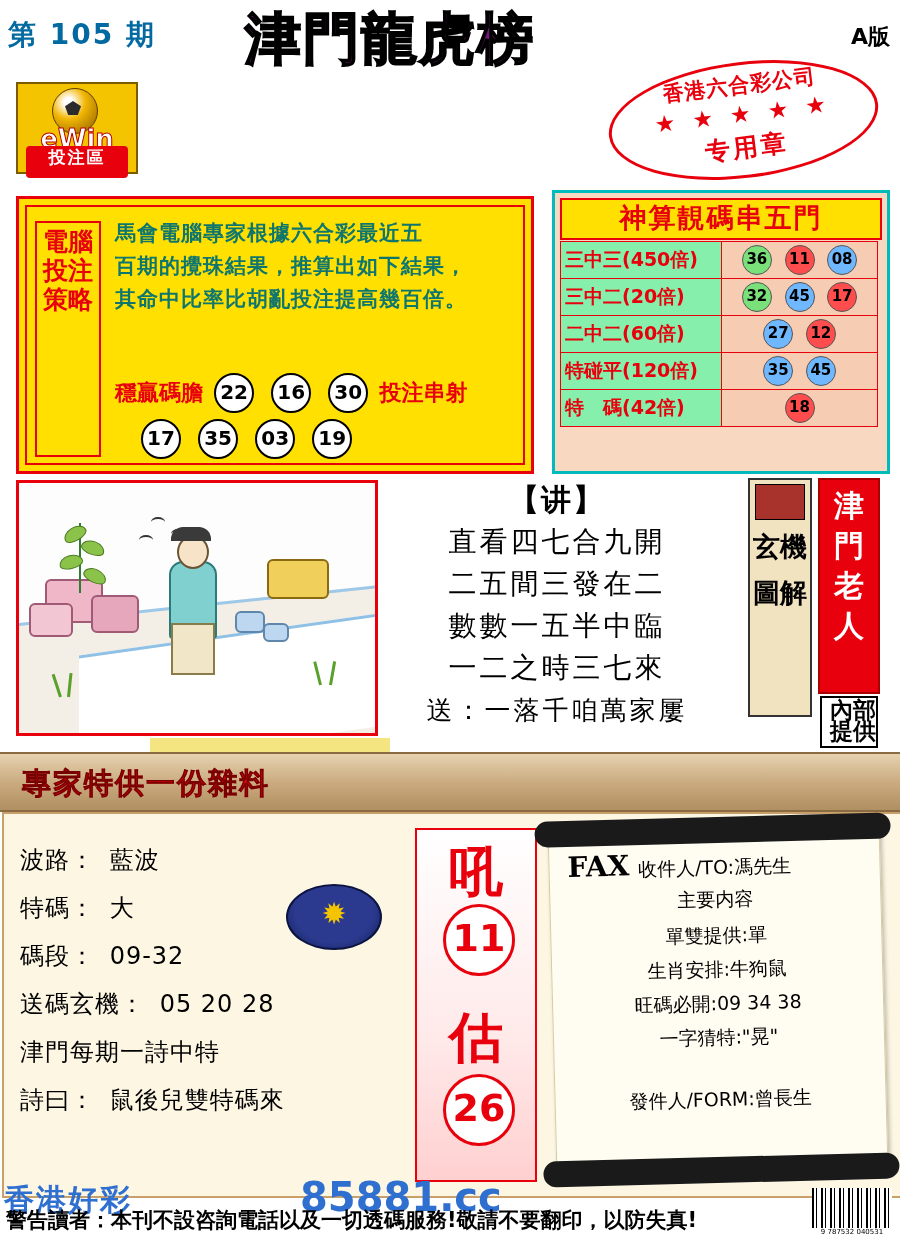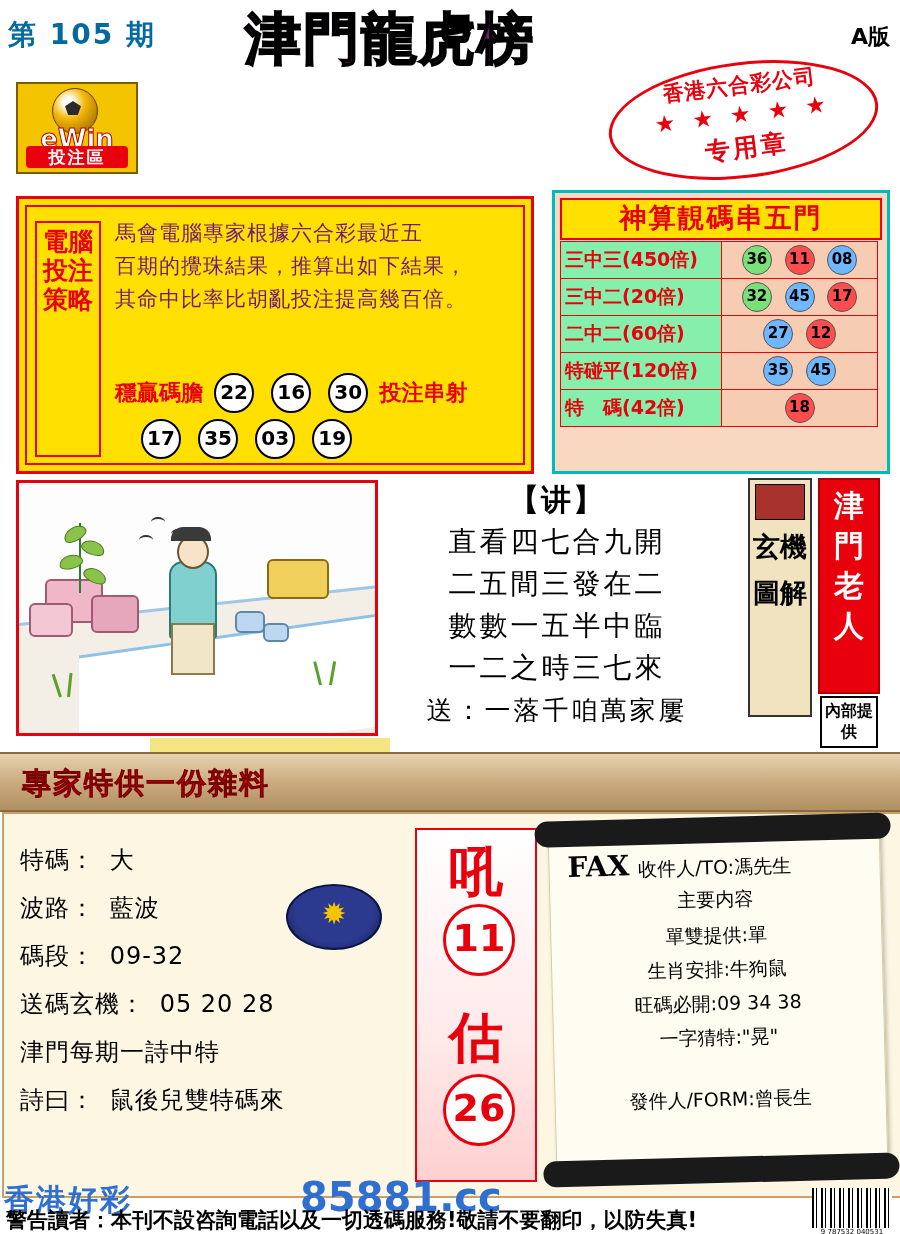--- a/index.html
+++ b/index.html
@@ -25,30 +25,30 @@
   .stamp .zy{position:absolute;left:0;top:66px;width:265px;text-align:center;font-size:25px;color:#e8000d;font-weight:bold;letter-spacing:3px;}
 
   
   .ewin{position:absolute;left:16px;top:82px;width:118px;height:88px;background:#f5c400;border:2px solid #7a5b00;}
   .ewin .ball{position:absolute;left:28px;top:4px;width:44px;height:44px;border-radius:50%;
     background:radial-gradient(circle at 35% 30%,#fff 0 10%,#f2b705 40%,#8a5a00 100%);border:1px solid #5b3b00;}
   .ewin .ball .p1{position:absolute;left:12px;top:12px;width:16px;height:14px;background:#2b2b2b;
      clip-path:polygon(50% 0,100% 38%,80% 100%,20% 100%,0 38%);}
   .ewin .txt{position:absolute;left:0;top:40px;width:118px;text-align:center;font-size:26px;font-weight:bold;color:#fff;
      -webkit-text-stroke:1px #b00; font-family:"DejaVu Sans",sans-serif;}
-  .ewin .sub{position:absolute;left:8px;top:62px;width:102px;height:22px;background:#e8000d;border-radius:4px;color:#fff;
+  .ewin .sub{position:absolute;left:8px;top:62px;width:102px;height:32px;background:#e8000d;border-radius:4px;color:#fff;
      text-align:center;font-size:17px;font-weight:bold;line-height:22px;letter-spacing:2px;}
 
   
   .strat{position:absolute;left:16px;top:196px;width:512px;height:272px;border:3px solid #e8000d;background:#ffe000;}
   .strat .inner{position:absolute;left:6px;top:6px;width:496px;height:256px;border:2px solid #e8000d;background:#ffe000;}
   .strat .vtitle{position:absolute;left:8px;top:14px;width:66px;height:236px;background:#ffe000;border:2px solid #e8000d;
     font-size:25px;font-weight:bold;color:#e8000d;text-align:center;line-height:29px;padding-top:4px;box-sizing:border-box;}
   .strat .body{position:absolute;left:88px;top:10px;width:398px;}
-  .strat .line{font-size:21px;color:#701a75;font-weight:normal;line-height:33px;letter-spacing:1px;white-space:nowrap;}
+  .strat .line{font-size:21px;color:#0f766e;font-weight:bold;line-height:33px;letter-spacing:1px;white-space:nowrap;}
   .strat .numrow{position:absolute;left:88px;width:400px;}
   .strat .lbl{font-size:22px;font-weight:bold;color:#e8000d;display:inline-block;vertical-align:middle;}
   .ball{display:inline-block;width:36px;height:36px;border-radius:50%;border:2px solid #000;background:#fff;
     color:#000;font-size:20px;font-weight:bold;text-align:center;line-height:34px;vertical-align:middle;margin:0 6px;
     font-family:"DejaVu Sans",sans-serif;}
 
   
   .rtable{position:absolute;left:552px;top:190px;width:332px;height:278px;border:3px solid #0bb;background:#f8d8c0;}
   .rtable .ttl{position:absolute;left:5px;top:5px;width:318px;height:38px;background:#ffe000;border:2px solid #e8000d;
     text-align:center;font-size:27px;font-weight:bold;color:#e8000d;line-height:36px;letter-spacing:2px;}
@@ -85,21 +85,21 @@
   .poem .pl{font-size:28px;color:#000;text-align:center;line-height:42px;letter-spacing:3px;font-weight:500;}
   .poem .pl.last{font-size:26px;}
 
   
   .vxuanji{position:absolute;left:748px;top:478px;width:60px;height:235px;border:2px solid #333;background:#f2e3c0;}
   .vxuanji .icon{position:absolute;left:5px;top:4px;width:48px;height:34px;background:#a8322c;border:1px solid #000;}
   .vxuanji .t{position:absolute;left:0;top:44px;width:60px;text-align:center;font-size:27px;font-weight:bold;color:#000;line-height:46px;}
   .vlaoren{position:absolute;left:818px;top:478px;width:58px;height:212px;background:#e8000d;border:2px solid #a00;}
   .vlaoren .t{position:absolute;left:0;top:6px;width:58px;text-align:center;font-size:30px;font-weight:bold;color:#fff;line-height:40px;}
   .vneibu{position:absolute;left:820px;top:696px;width:54px;height:48px;border:2px solid #000;background:#fff;}
-  .vneibu .t{position:absolute;left:0;top:2px;width:54px;text-align:center;font-size:16px;font-weight:bold;color:#000;line-height:21px;}
+  .vneibu .t{position:absolute;left:0;top:2px;width:54px;text-align:right;font-size:23px;font-weight:bold;color:#000;line-height:21px;}
 
   
   .banner{position:absolute;left:0;top:752px;width:900px;height:56px;
     background:linear-gradient(#e6d2b0,#c8a87c 55%,#b08f62);border-top:2px solid #8a6a40;border-bottom:2px solid #8a6a40;text-align:right;}
   .banner .l{position:absolute;left:22px;top:10px;font-size:29px;font-weight:bold;color:#e8000d;-webkit-text-stroke:0.6px #700;letter-spacing:2px;}
   .banner .r{position:absolute;left:466px;top:10px;font-size:29px;font-weight:bold;color:#e8000d;-webkit-text-stroke:0.6px #700;letter-spacing:2px;}
 
   
   .bottom{position:absolute;left:2px;top:812px;width:896px;height:382px;border:2px solid #c9a06a;background:#fdf6e3;}
   .blist{position:absolute;left:18px;top:22px;width:400px;}
@@ -285,26 +285,26 @@
   <div class="yellowsmear"></div>
 
   <div class="banner">
     <div class="l">專家特供一份雜料</div>
   </div>
 
   <div class="bottom"></div>
 
   <div class="blist" style="position:absolute;left:20px;top:836px;">
     <div class="brow">
+      <span class="k">波路：</span>
+      <span class="v">藍波</span>
+    </div>
+    <div class="brow">
       <span class="k">特碼：</span>
       <span class="v">大</span>
-    </div>
-    <div class="brow">
-      <span class="k">波路：</span>
-      <span class="v">藍波</span>
     </div>
     <div class="brow">
       <span class="k">碼段：</span>
       <span class="v">09-32</span>
     </div>
     <div class="brow">
       <span class="k">送碼玄機：</span>
       <span class="v">05 20 28</span>
     </div>
     <div class="brow">

